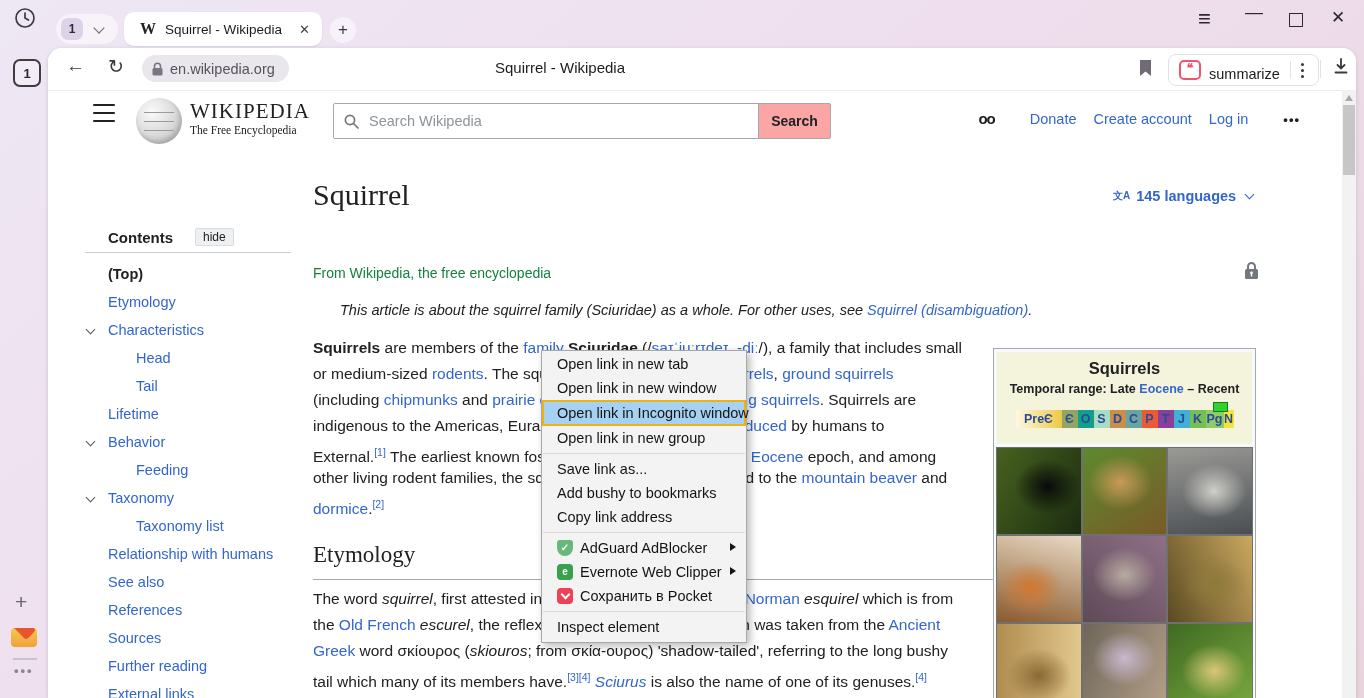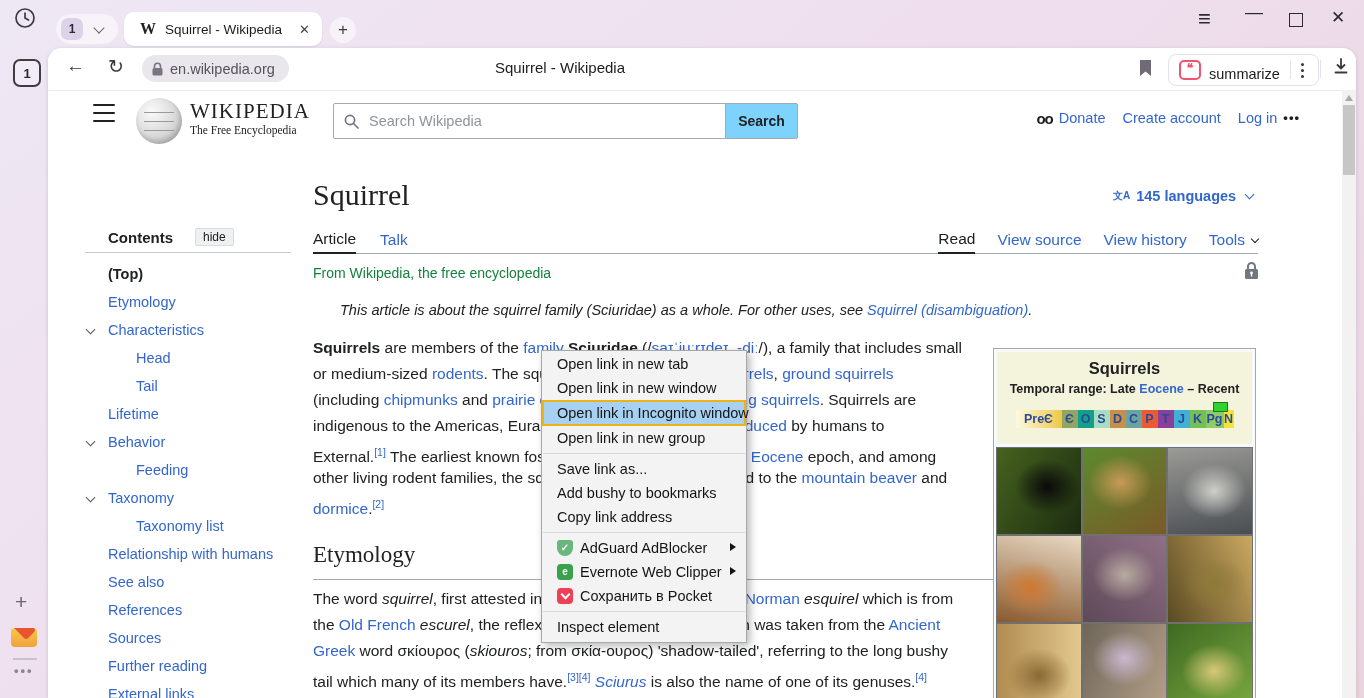--- a/index.html
+++ b/index.html
@@ -44,22 +44,22 @@
   .wk-burger{left:45px;top:56px;width:22px;height:18px;display:flex;flex-direction:column;justify-content:space-between;}
   .wk-burger i{height:2.2px;background:#202122;border-radius:1px;}
   .globe{left:88px;top:50px;width:46px;height:46px;border-radius:50%;
      background:radial-gradient(circle at 35% 30%,#fafafa,#d9d9d9 55%,#b9b9b9);box-shadow:inset -2px -3px 5px rgba(0,0,0,.18);}
   .globe:after{content:"";position:absolute;left:8px;top:14px;width:30px;height:1px;background:#9a9a9a;box-shadow:0 9px 0 #9a9a9a,0 18px 0 #9a9a9a;}
   .wordmark{left:142px;top:51px;font-family:"Liberation Serif",serif;font-size:21px;letter-spacing:1px;color:#202122;}
   .tagline{left:142px;top:76px;font-family:"Liberation Serif",serif;font-size:11.5px;color:#202122;}
   .searchbox{left:285px;top:55px;width:424px;height:34px;border:1px solid #a2a9b1;border-radius:2px 0 0 2px;display:flex;align-items:center;background:#fff;}
   .searchbox input{border:none;outline:none;font-size:14.5px;color:#202122;flex:1;margin-left:8px;font-family:"Liberation Sans",sans-serif;background:transparent;}
   .searchbox input::placeholder{color:#8f949a;}
-  .searchbtn{left:677px;top:55px;width:71px;height:34px;border:1px solid #a2a9b1;border-radius:0 2px 2px 0;background:#7dd3fc;font-size:14px;font-weight:bold;color:#202122;display:flex;align-items:center;justify-content:center;}
-  .hdr-right{left:auto;right:56px;top:62px;display:flex;align-items:flex-start;gap:6px;font-size:14.5px;}
+  .searchbtn{left:710px;top:55px;width:71px;height:34px;border:1px solid #a2a9b1;border-radius:0 2px 2px 0;background:#fca5a5;font-size:14px;font-weight:bold;color:#202122;display:flex;align-items:center;justify-content:center;}
+  .hdr-right{left:auto;right:56px;top:62px;display:flex;align-items:flex-end;gap:35px;font-size:14.5px;}
   .hdr-right a{color:#3366cc;text-decoration:none;white-space:nowrap;}
   .oo{font-weight:900;font-size:15px;color:#202122;letter-spacing:-1px;}
   .hdots{color:#202122;font-weight:bold;letter-spacing:1px;font-size:13px;}
   
   .toc{left:37px;top:177px;width:206px;}
   .toc-head{display:flex;align-items:center;height:24px;}
   .toc-title{font-size:15px;font-weight:bold;color:#202122;margin-left:23px;}
   .toc-hide{margin-left:22px;background:#eef0f2;border:1px solid #dadde0;border-radius:2px;font-size:12px;color:#202122;padding:1px 7px;}
   .toc-rule{height:1px;background:#c8ccd1;margin-top:3px;}
   .toc-list{margin-top:7px;}
@@ -249,45 +249,20 @@
         <div class="toc-it"><span>External links</span></div>
       </div>
   </div>
 
   <h1 class="abs a-title" style="margin:0;font-weight:normal;">Squirrel</h1>
   <div class="abs langs">
     <span class="zh">文A</span>
     <span>145 languages</span>
     <span class="chev"></span>
   </div>
-  <div class="abs vtabs">
-    <div class="vt-left" id="tabs-left">
-        <div class="vtab on">
-          <span>Article</span>
-        </div>
-        <div class="vtab">
-          <span>Talk</span>
-        </div>
-      </div>
-    <div class="vt-right" id="tabs-right">
-        <div class="vtab on">
-          <span>Read</span>
-        </div>
-        <div class="vtab">
-          <span>View source</span>
-        </div>
-        <div class="vtab">
-          <span>View history</span>
-        </div>
-        <div class="vtab">
-          <span>Tools</span>
-          <span class="chev"></span>
-        </div>
-      </div>
-  </div>
   <div class="abs subtitle">From Wikipedia, the free encyclopedia</div>
   <div class="abs protlock">
     <svg width="15" height="19" viewBox="0 0 15 19">
         <rect x="1" y="8" width="13" height="10" rx="1.5" fill="#72777d"></rect>
         <path d="M4 8V5.5a3.5 3.5 0 0 1 7 0V8" fill="none" stroke="#72777d" stroke-width="2"></path>
         <circle cx="7.5" cy="12" r="1.4" fill="#fff"></circle>
         <rect x="6.8" y="12.5" width="1.4" height="3" fill="#fff"></rect>
       </svg>
   </div>
   <div class="abs hatnote" id="hatnote"><span class="sg-i">This article is about the squirrel family (Sciuridae) as a whole. For other uses, see </span><span class="sg-ai">Squirrel (disambiguation)</span><span class="sg-i">.</span></div>

